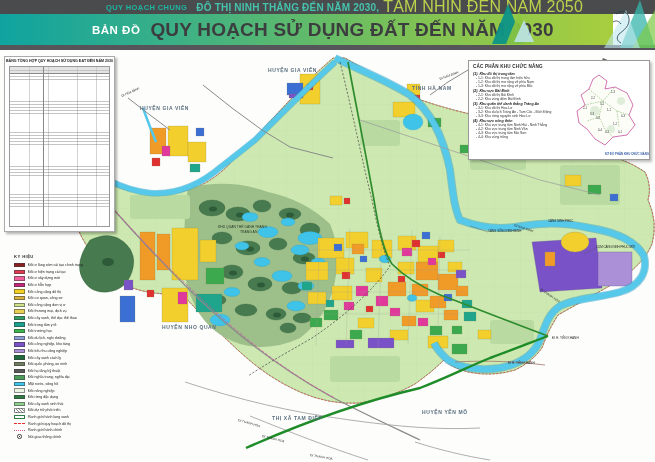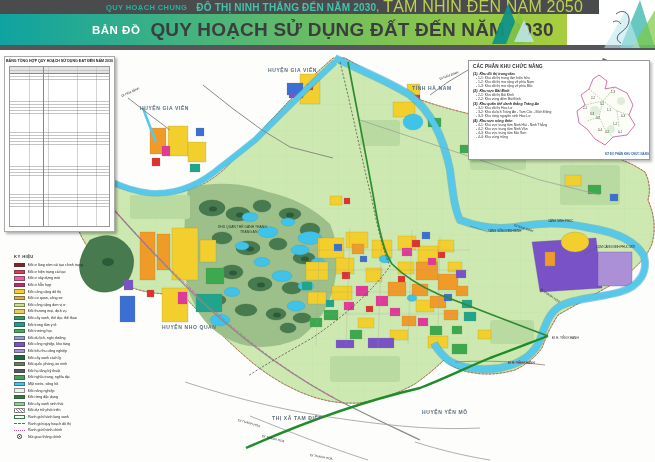--- a/index.html
+++ b/index.html
@@ -1,25 +1,25 @@
 <!DOCTYPE html>
 <html><head>
 <meta charset="utf-8">
 <style>
   html,body{margin:0;padding:0;background:#e8e8e8;}
   *{box-sizing:border-box;}
   .stage{position:relative;width:655px;height:462px;background:#fff;overflow:hidden;
          font-family:"Liberation Sans", sans-serif;}
   
-  .hdr1{position:absolute;left:0;top:0;width:599px;height:14px;background:#4a4b4d;
+  .hdr1{position:absolute;left:0;top:0;width:655px;height:14px;background:#4a4b4d;
         display:flex;align-items:center;white-space:nowrap;}
   .kicker{margin-left:106px;font-size:7.5px;font-weight:bold;color:#1fb5a0;letter-spacing:.4px;}
   .t-a{margin-left:9px;font-size:10px;font-weight:bold;color:#45c3ac;letter-spacing:.2px;}
   .t-b{margin-left:4px;font-size:16px;font-weight:normal;color:#bdd24b;letter-spacing:.2px;}
-  .hdr2{position:absolute;left:0;top:14px;width:567px;height:31px;
+  .hdr2{position:absolute;left:0;top:14px;width:613px;height:31px;
         background:linear-gradient(90deg,#0fa3a0 0%,#3eb184 30%,#7fc254 68%,#a8ce3e 100%);
         display:flex;align-items:center;white-space:nowrap;}
   .bando{margin-left:92px;font-size:11.5px;font-weight:bold;color:#ffffff;letter-spacing:.5px;}
   .main-title{margin-left:10px;font-size:19px;font-weight:bold;color:#3c3d3f;letter-spacing:.2px;}
   .hdr-strip{position:absolute;left:0;top:45px;width:655px;height:5px;background:#55565a;}
   .logo-svg{position:absolute;left:480px;top:0;width:175px;height:50px;}
   
   .map-svg{position:absolute;left:0;top:50px;width:655px;height:412px;background:#fdfdfc;}
   
   .table-box{position:absolute;left:4px;top:56px;width:111px;height:176px;background:#fff;

